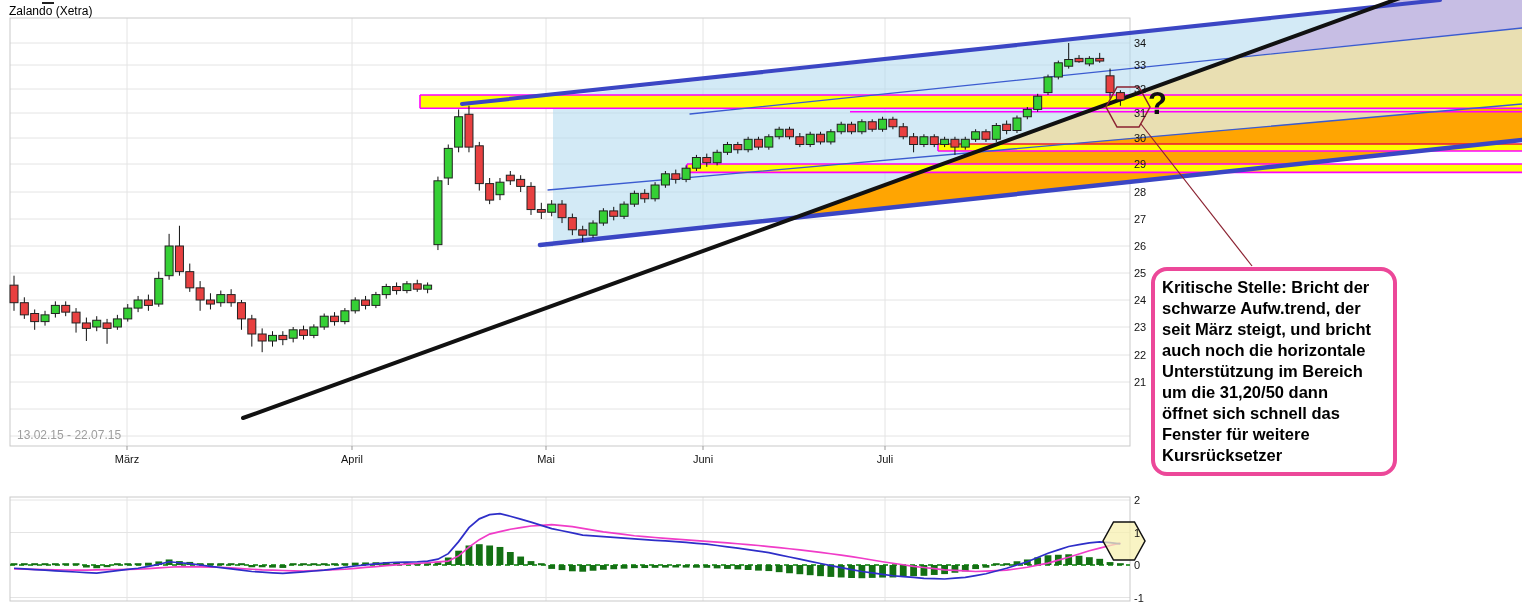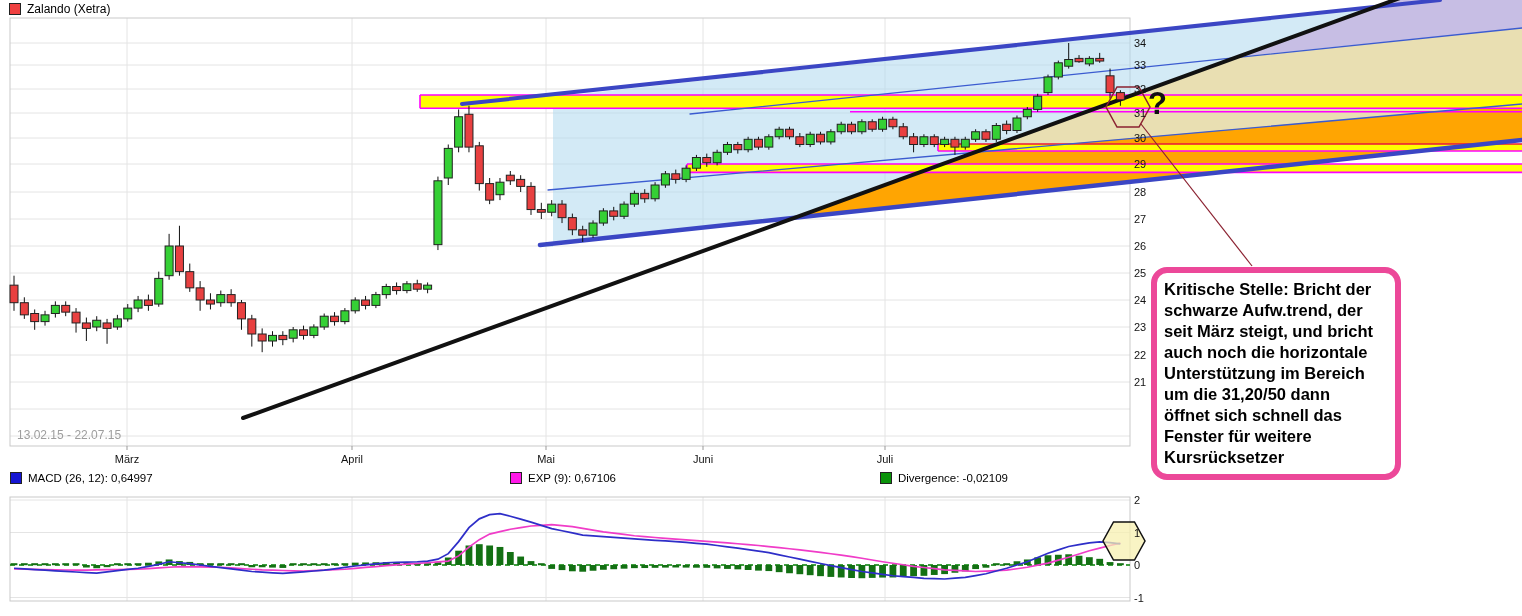--- a/index.html
+++ b/index.html
@@ -1,27 +1,27 @@
 <!DOCTYPE html>
 <html><head>
 <meta charset="utf-8">
 <style>
   html,body{margin:0;padding:0;background:#fff;}
   .stage{position:relative;width:1522px;height:616px;background:#fff;overflow:hidden;
          font-family:"Liberation Sans",sans-serif;}
   svg{position:absolute;left:0;top:0;}
   svg text{font-family:"Liberation Sans",sans-serif;font-size:11px;fill:#131313;}
-  .title-row{position:absolute;left:9px;top:2px;height:14px;display:flex;align-items:center;z-index:5;}
+  .title-row{position:absolute;left:9px;top:2px;height:14px;display:flex;align-items:center;z-index:5;flex-direction:column;}
   .swatch{display:inline-block;width:10px;height:10px;border:1px solid #222;margin-right:6px;}
   .title-text{font-size:12px;color:#000;}
   .date-range{position:absolute;left:17px;top:428px;font-size:12px;color:#9d9d9d;z-index:2;}
   .macd-legend{position:absolute;left:0;top:471px;width:1130px;height:16px;z-index:4;font-size:11.5px;color:#000;}
   .legend-item{position:absolute;top:0;display:flex;align-items:center;height:14px;}
   .annotation-box{position:absolute;left:1151px;top:267px;width:224px;background:#fff;
-      border:6px solid #ec4899;border-radius:16px;padding:6px 7px;z-index:6;}
+      border:4px solid #ec4899;border-radius:16px;padding:6px 7px;z-index:6;}
   .annotation-text{font-weight:bold;font-size:16.5px;line-height:21px;color:#000;white-space:pre-line;}
   .qmark{position:absolute;left:1148px;top:86px;font-size:31px;font-weight:bold;color:#111;z-index:6;}
 </style>
 </head>
 <body>
 
 <div class="stage">
   <svg id="c" width="1522" height="616">
       <line x1="10" x2="1130" y1="43" y2="43" stroke="#e4e4e4"></line>
       <line x1="10" x2="1130" y1="65" y2="65" stroke="#e4e4e4"></line>
@@ -436,34 +436,20 @@
       <text x="885" y="463" text-anchor="middle">Juli</text>
     </svg>
 
   <div class="title-row">
     <span class="swatch" id="title-swatch" style="background: rgb(239, 64, 64);"></span>
     <span class="title-text">Zalando (Xetra)</span>
   </div>
 
   <div class="date-range">13.02.15 - 22.07.15</div>
 
-  <div class="macd-legend">
-    <span class="legend-item" id="li0" style="left: 10px;">
-      <span class="swatch" style="background: rgb(21, 21, 210);"></span>
-      <span>MACD (26, 12): 0,64997</span>
-    </span>
-    <span class="legend-item" id="li1" style="left: 510px;">
-      <span class="swatch" style="background: rgb(255, 24, 232);"></span>
-      <span>EXP (9): 0,67106</span>
-    </span>
-    <span class="legend-item" id="li2" style="left: 880px;">
-      <span class="swatch" style="background: rgb(10, 147, 10);"></span>
-      <span>Divergence: -0,02109</span>
-    </span>
-  </div>
 
   <div class="qmark">?</div>
 
   <div class="annotation-box">
     <div class="annotation-text">Kritische Stelle: Bricht der
 schwarze Aufw.trend, der
 seit März steigt, und bricht
 auch noch die horizontale
 Unterstützung im Bereich
 um die 31,20/50 dann

